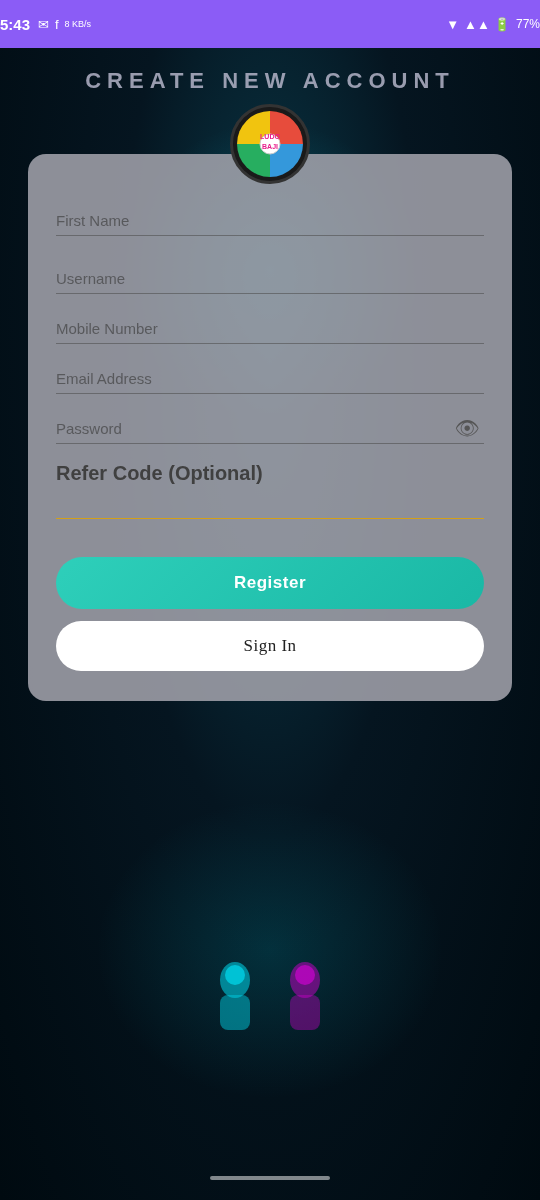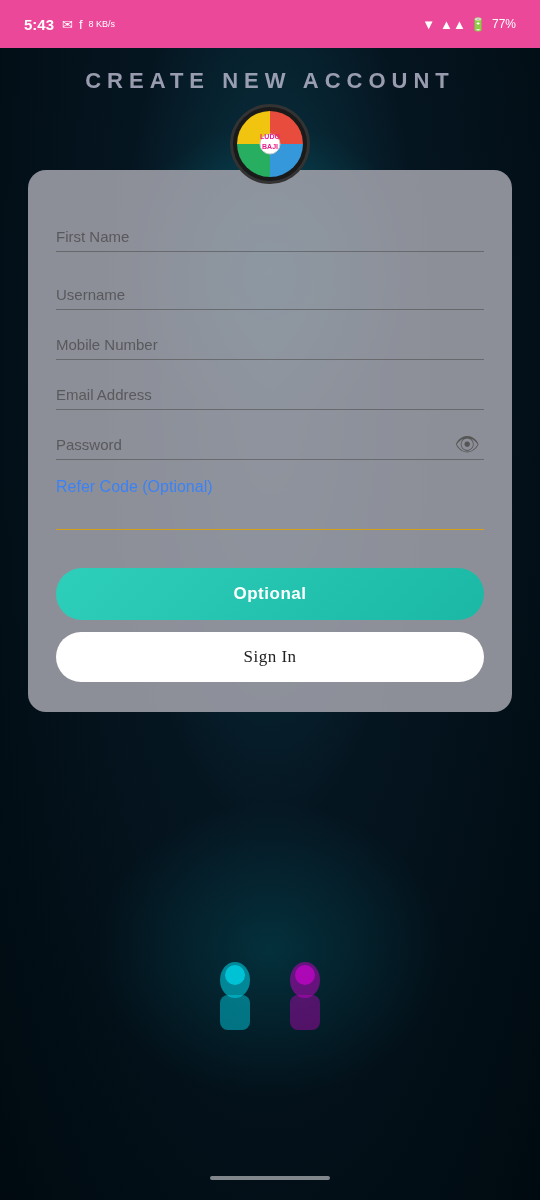--- a/index.html
+++ b/index.html
@@ -34,25 +34,25 @@
       width: 350px;
       height: 300px;
       background: radial-gradient(ellipse, rgba(0, 180, 200, 0.18) 0%, transparent 70%);
       pointer-events: none;
     }
 
     
     .status-bar {
       width: 100%;
       height: 48px;
-      background: #ec4899;
+      background: #8b5cf6;
       display: flex;
       align-items: center;
       justify-content: space-between;
-      padding: 0 24px;
+      padding: 0 0;
       position: relative;
       z-index: 10;
     }
 
     .status-left {
       display: flex;
       align-items: center;
       gap: 8px;
     }
 
@@ -125,21 +125,21 @@
     
     .logo-svg {
       width: 74px;
       height: 74px;
     }
 
     
     .form-card {
       background: rgba(160, 160, 170, 0.88);
       border-radius: 18px;
-      margin: 16px 28px;
+      margin: 0 28px;
       padding: 50px 28px 30px;
       position: relative;
       z-index: 10;
     }
 
     .form-row {
       display: flex;
       gap: 16px;
       margin-bottom: 8px;
     }
@@ -185,24 +185,25 @@
       right: 4px;
       top: 50%;
       transform: translateY(-50%);
       color: #555;
       font-size: 20px;
       cursor: pointer;
     }
 
     
     .refer-label {
-      color: #3b82f6;
-      font-size: 16px;
+      color: #404040;
+      font-size: 20px;
       margin-bottom: 4px;
       display: block;
+      font-weight: bold;
     }
 
     .refer-input {
       width: 100%;
       background: transparent;
       border: none;
       border-bottom: 1.5px solid #d4a017;
       padding: 6px 0;
       font-size: 15px;
       color: #222;
@@ -340,21 +341,21 @@
     </div>
   </div>
 
   
   <div class="form-field full-width">
     <span class="refer-label">Refer Code (Optional)</span>
     <input class="refer-input" type="text" style="">
   </div>
 
   
-  <button class="btn-register">Optional</button>
+  <button class="btn-register">Register</button>
 
   
   <button class="btn-signin">Sign In</button>
 
 </div>
 
 <div style="position:absolute;bottom:160px;left:50%;transform:translateX(-50%);z-index:6;display:flex;gap:20px;">
   <svg width="50" height="80" viewBox="0 0 50 80">
     <ellipse cx="25" cy="20" rx="15" ry="18" fill="rgba(0,200,220,0.6)"></ellipse>
     <rect x="10" y="35" width="30" height="35" rx="8" fill="rgba(0,200,220,0.5)"></rect>

